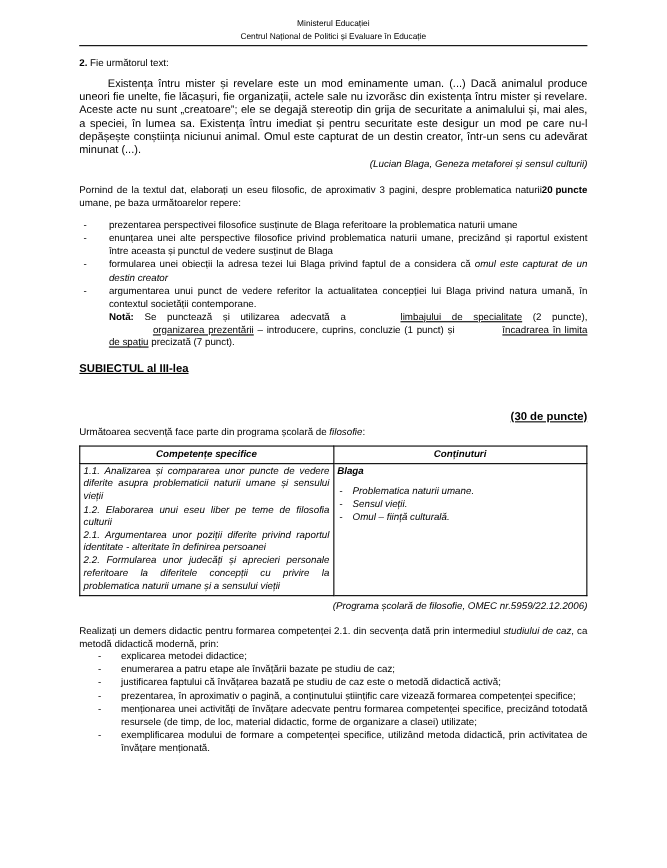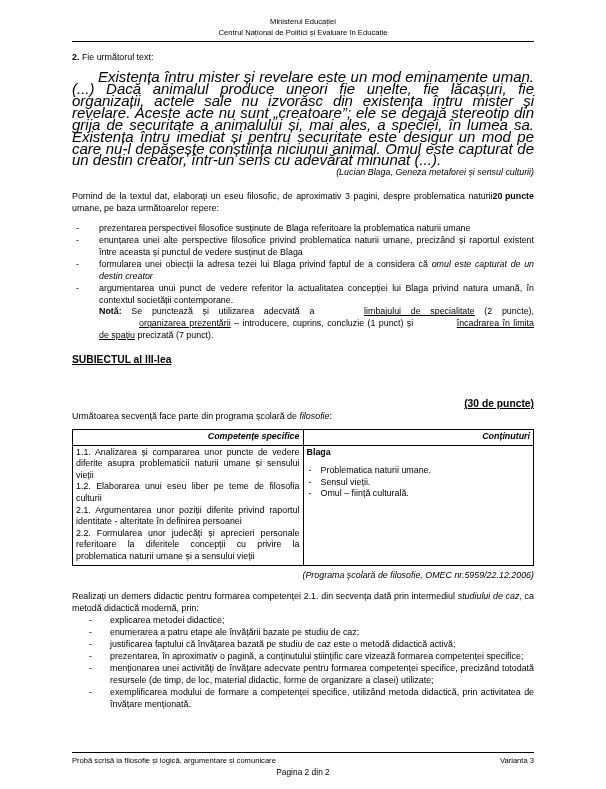--- a/index.html
+++ b/index.html
@@ -49,22 +49,21 @@
   .u { text-decoration: underline; padding-left: 40px; }
 
   .lead-line {
     font-size: 8.9px;
     line-height: 11.6px;
     margin-top: 10px;
   }
 
   
   .quote {
-    font-style: italic;
-    font-size: 15px;
+    font-size: 10px;
     line-height: 11.9px;
     text-align: justify;
     margin-top: 8px;
   }
   .quote .firstline { text-indent: 26px; }
   .quote-src {
     font-style: italic;
     font-size: 8.9px;
     line-height: 11.9px;
     text-align: right;
@@ -146,23 +145,24 @@
     border-collapse: collapse;
     width: 462px;
     table-layout: fixed;
   }
   table.comp td, table.comp th {
     border: 1px solid #000;
     vertical-align: top;
     padding: 1px 3px 2px 3px;
     font-size: 8.9px;
     line-height: 11.6px;
+    font-style: italic;
   }
   table.comp th {
-    text-align: right;
+    text-align: center;
     font-style: italic;
     font-weight: bold;
   }
   td.col-left { width: 272px; text-align: justify; }
   td.col-right { width: 186px; }
   td.col-right .hdr { font-weight: bold; }
   ul.inner {
     list-style: none;
     margin: 7px 0 0 0;
     padding: 0;
@@ -313,22 +313,14 @@
       <li>explicarea metodei didactice;</li>
       <li>enumerarea a patru etape ale învățării bazate pe studiu de caz;</li>
       <li>justificarea faptului că învățarea bazată pe studiu de caz este o metodă didactică activă;</li>
       <li>prezentarea, în aproximativ o pagină, a conținutului științific care vizează formarea competenței specifice;</li>
       <li>menționarea unei activități de învățare adecvate pentru formarea competenței specifice, precizând totodată resursele (de timp, de loc, material didactic, forme de organizare a clasei) utilizate;</li>
       <li>exemplificarea modului de formare a competenței specifice, utilizând metoda didactică, prin activitatea de învățare menționată.</li>
     </ul>
 
   </div>
 
-  <div class="footer-wrap">
-    <div class="footer-rule"></div>
-    <div class="footer-row">
-      <span class="fl">Probă scrisă la filosofie și logică, argumentare și comunicare</span>
-      <span class="fr">Varianta 3</span>
-    </div>
-    <div class="footer-center">Pagina 2 din 2</div>
-  </div>
 
 </div>
 
 </body></html>

